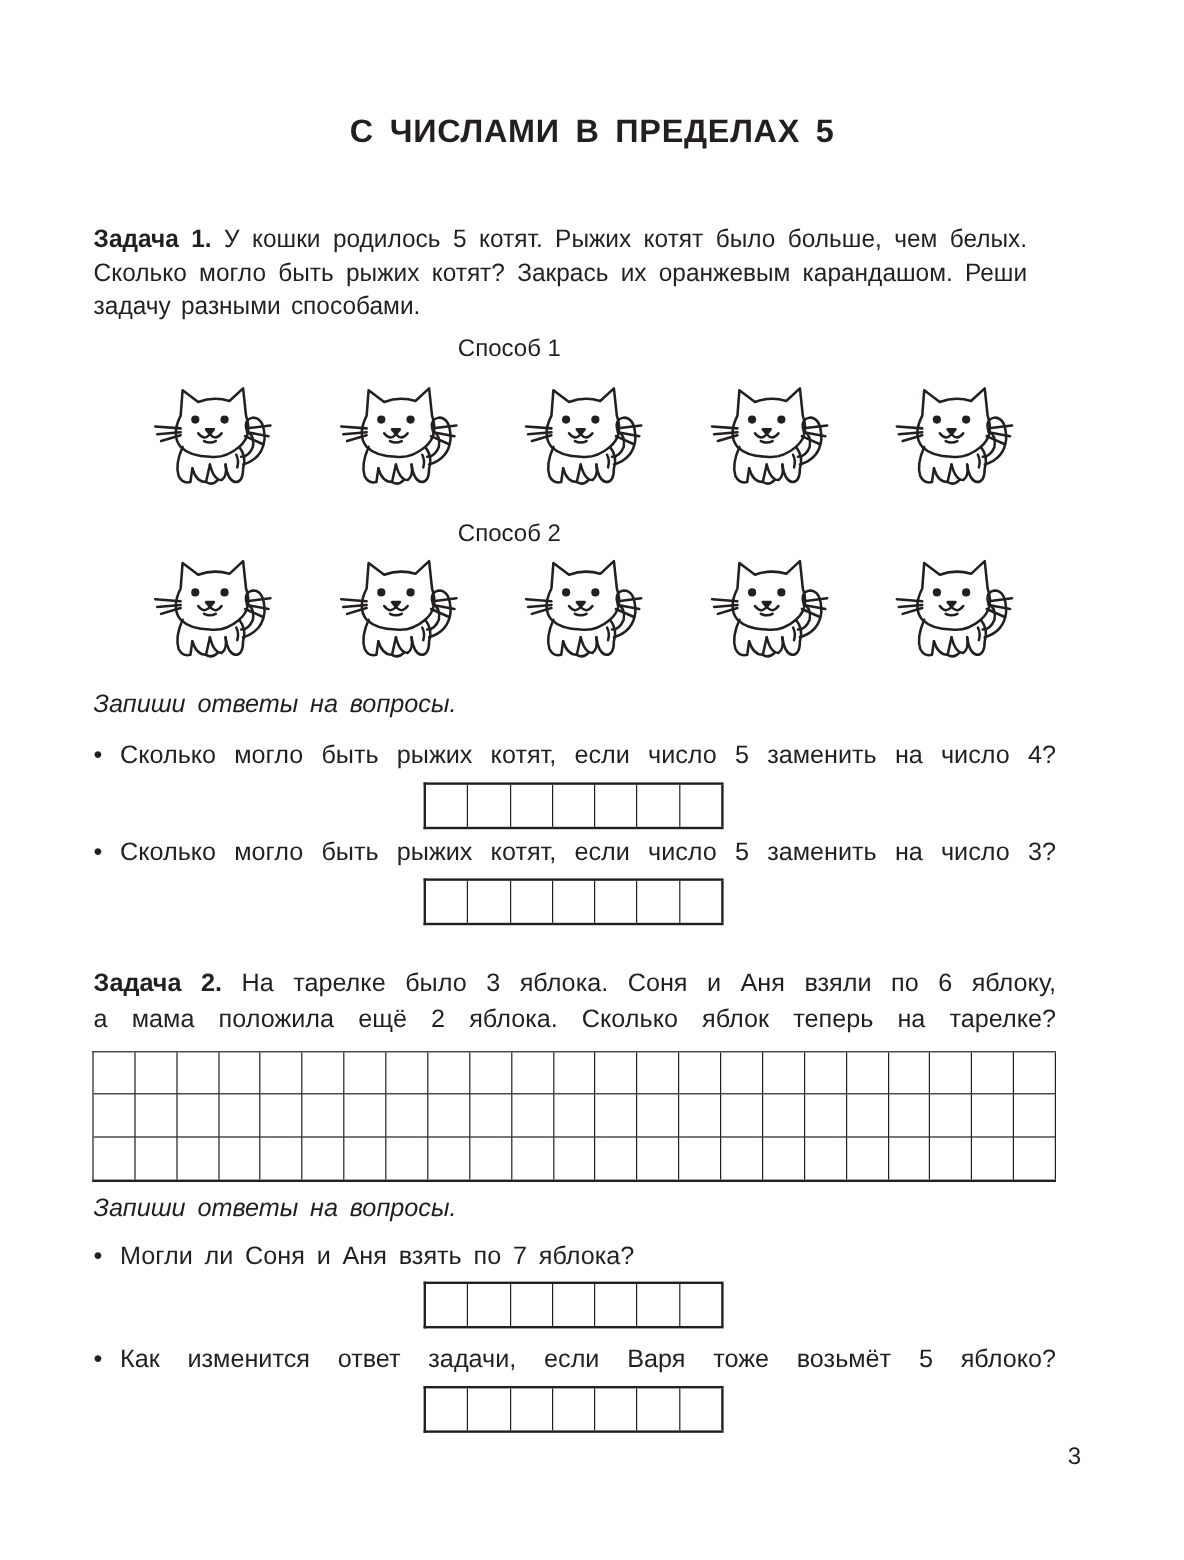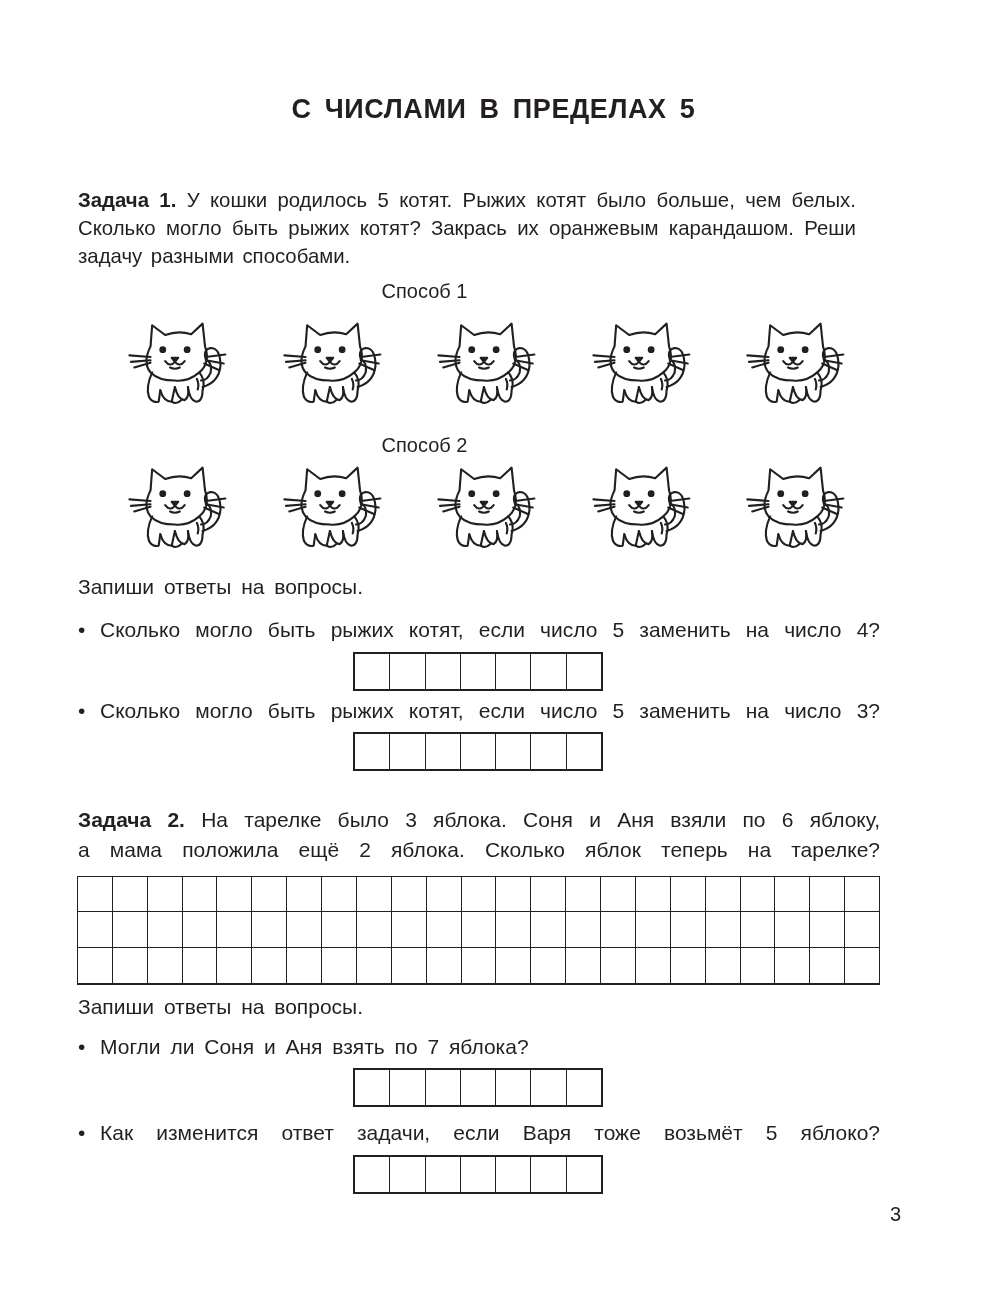--- a/index.html
+++ b/index.html
@@ -6,21 +6,21 @@
   body { width: 987px; height: 1300px; position: relative; overflow: hidden;
          font-family: "Liberation Sans", sans-serif; color: #231f20; }
   .title { position: absolute; left: 0; width: 987px; top: 92px; text-align: center;
            font-weight: bold; font-size: 27px; line-height: 35px; letter-spacing: 0.6px; word-spacing: 5px; }
   .para { position: absolute; left: 78px; width: 802px; font-size: 21px; line-height: 28px;
           text-align: justify; text-align-last: left; word-spacing: 3px; transform: scaleX(0.97); transform-origin: left top; }
   .para b { font-weight: bold; }
   .method-label { position: absolute; left: 0; width: 849px; text-align: center; font-size: 20px; }
   .cats { position: absolute; left: 118px; width: 740px; display: flex; justify-content: space-between; }
   .cat { width: 122px; height: 110px; }
-  .line { position: absolute; left: 78px; font-size: 21px; line-height: 28px; word-spacing: 4px; }
+  .line { position: absolute; left: 78px; font-size: 21px; line-height: 28px; word-spacing: 4px; font-style: italic; }
   .bullet-line { position: absolute; left: 78px; width: 802px; font-size: 21px; line-height: 28px;
                  display: flex; word-spacing: 4px; }
   .bullet-line .dot { width: 22px; flex: none; }
   .bullet-line .txt { flex: 1; text-align: justify; text-align-last: justify; }
   .answer-box { position: absolute; left: 353px; width: 248px; height: 35px; display: flex;
                 border-top: 2.5px solid #231f20; border-bottom: 2.5px solid #231f20; border-left: 2px solid #231f20; }
   .answer-box .cell { flex: 1; border-right: 1.5px solid #231f20; }
   .answer-box .cell:last-child { border-right: 2px solid #231f20; }
   .grid { position: absolute; left: 77px; top: 876px; width: 802px; height: 106px;
           display: grid; grid-template-columns: repeat(23, 1fr); grid-template-rows: repeat(3, 1fr);

